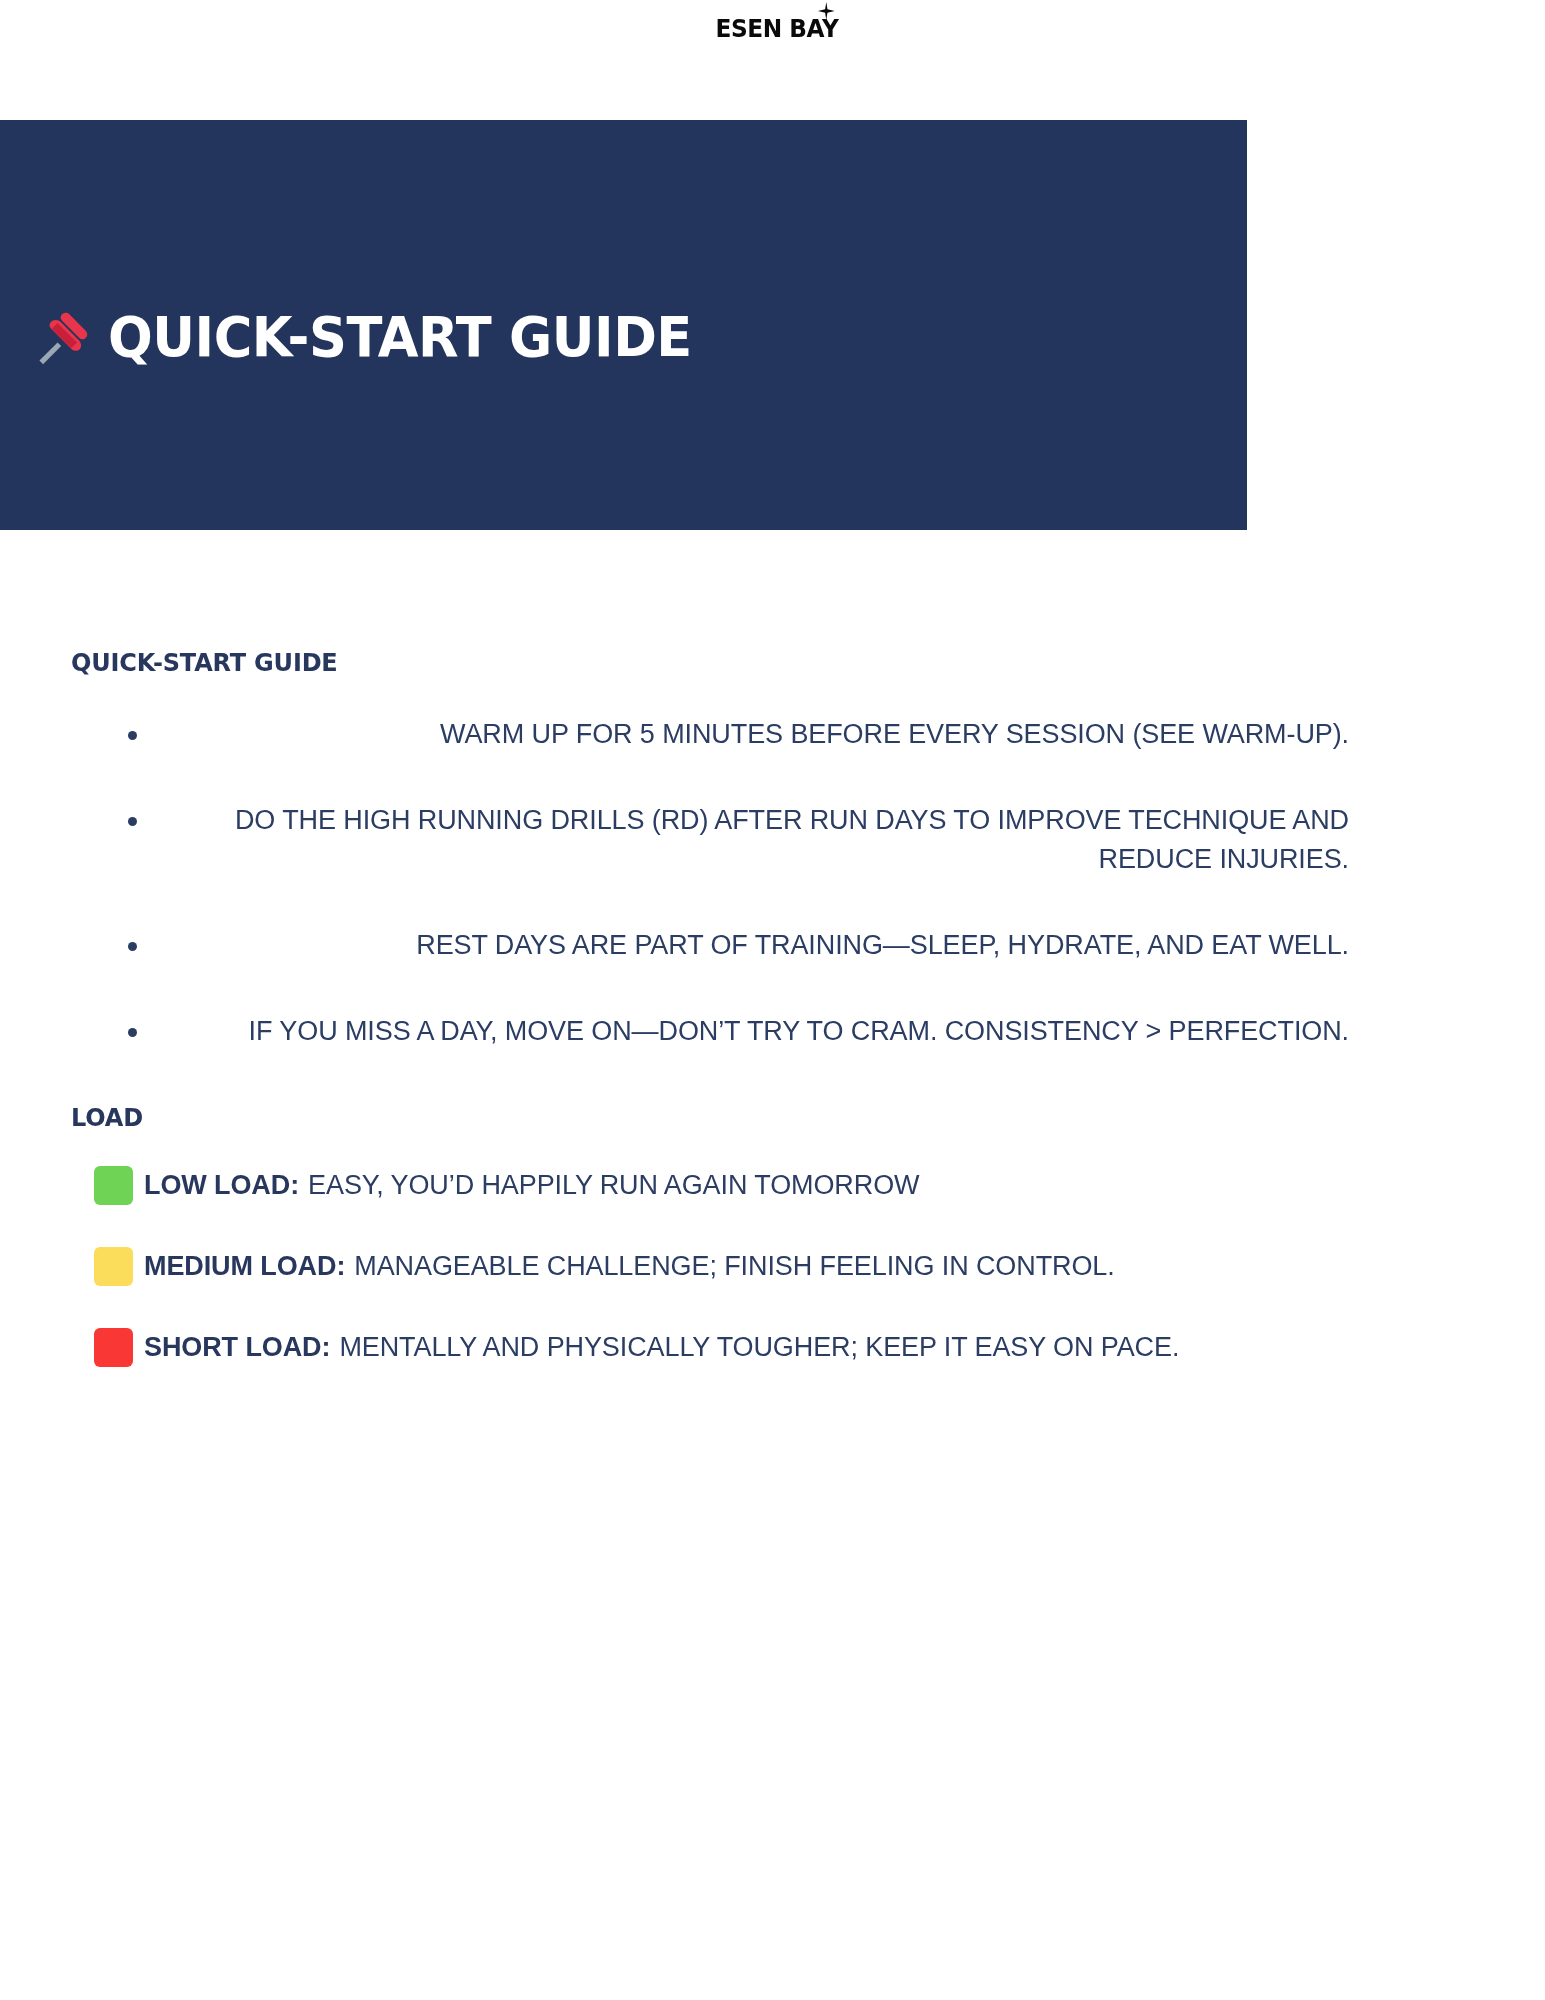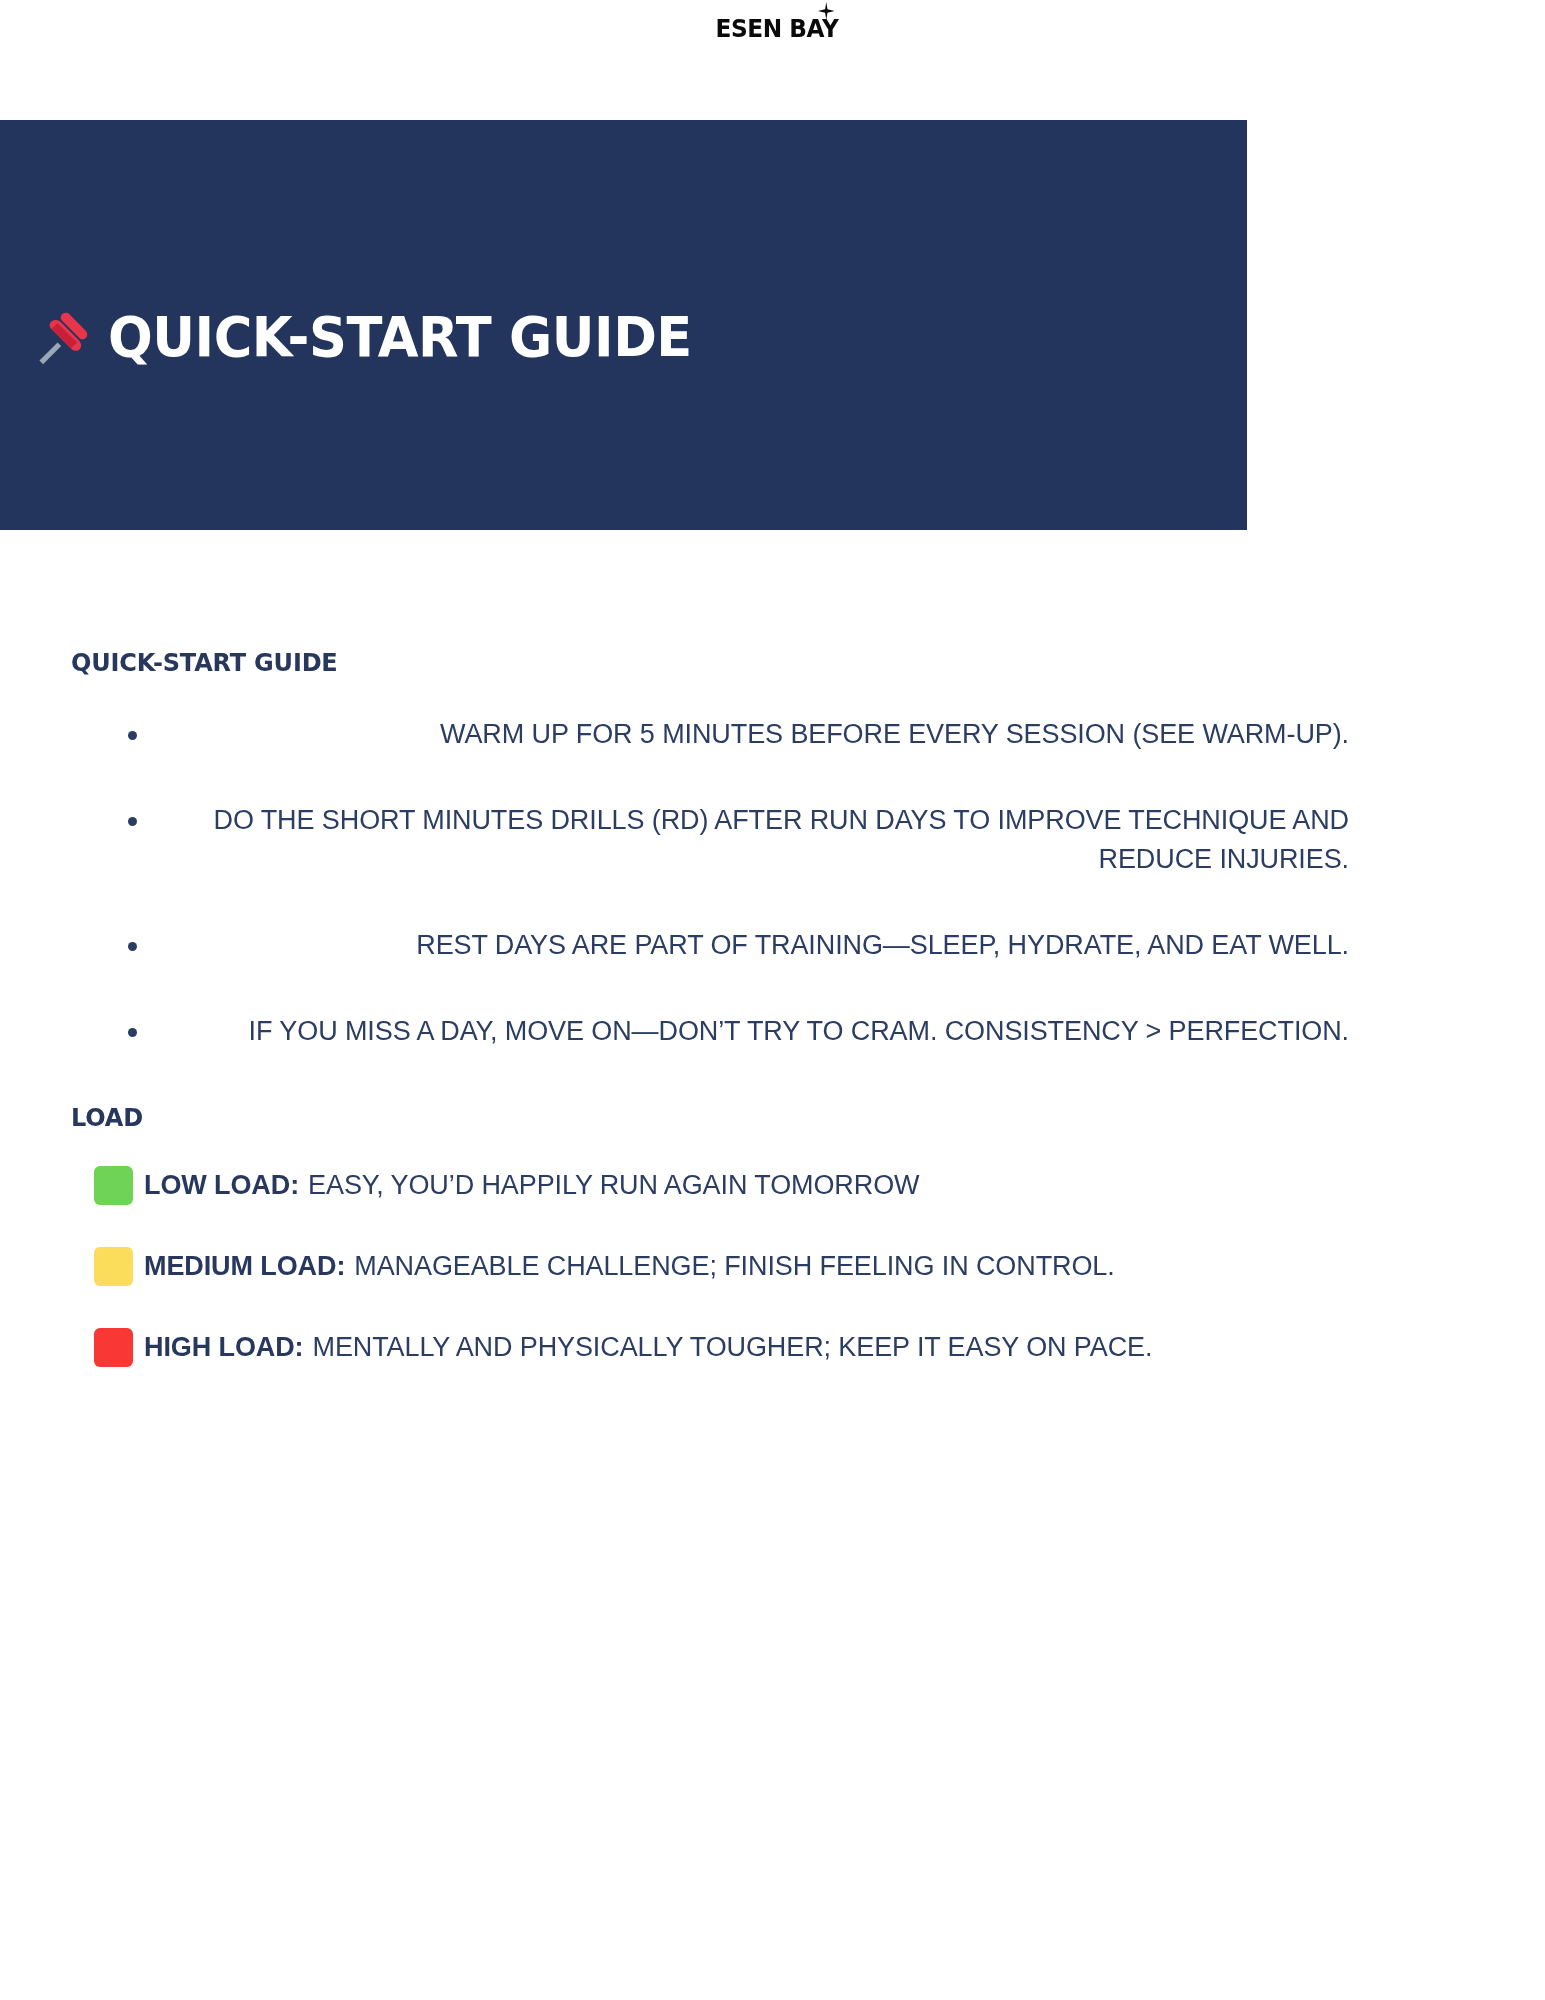--- a/index.html
+++ b/index.html
@@ -183,38 +183,38 @@
     <div class="hero-title">QUICK-START GUIDE</div>
   </div>
 </div>
 
 <div class="content">
 
   <h2 class="section-heading">QUICK-START GUIDE</h2>
 
   <ul class="bullets">
     <li>WARM UP FOR 5 MINUTES BEFORE EVERY SESSION (SEE WARM-UP).</li>
-    <li>DO THE SHORT MINUTES DRILLS (RD) AFTER RUN DAYS TO IMPROVE TECHNIQUE AND REDUCE INJURIES.</li>
+    <li>DO THE HIGH RUNNING DRILLS (RD) AFTER RUN DAYS TO IMPROVE TECHNIQUE AND REDUCE INJURIES.</li>
     <li>REST DAYS ARE PART OF TRAINING—SLEEP, HYDRATE, AND EAT WELL.</li>
     <li>IF YOU MISS A DAY, MOVE ON—DON’T TRY TO CRAM. CONSISTENCY &gt; PERFECTION.</li>
   </ul>
 
   <h2 class="section-heading load">LOAD</h2>
 
   <ul class="load-list">
     <li class="load-row">
       <span class="swatch" style="background: rgb(111, 211, 86);"></span>
       <span class="load-label">LOW LOAD:</span>
       <span class="load-desc">EASY, YOU’D HAPPILY RUN AGAIN TOMORROW</span>
     </li>
     <li class="load-row">
       <span class="swatch" style="background: rgb(252, 220, 91);"></span>
       <span class="load-label">MEDIUM LOAD:</span>
       <span class="load-desc">MANAGEABLE CHALLENGE; FINISH FEELING IN CONTROL.</span>
     </li>
     <li class="load-row">
       <span class="swatch" style="background: rgb(249, 56, 53);"></span>
-      <span class="load-label">HIGH LOAD:</span>
+      <span class="load-label">SHORT LOAD:</span>
       <span class="load-desc">MENTALLY AND PHYSICALLY TOUGHER; KEEP IT EASY ON PACE.</span>
     </li>
   </ul>
 
 </div>
 
 </body></html>

